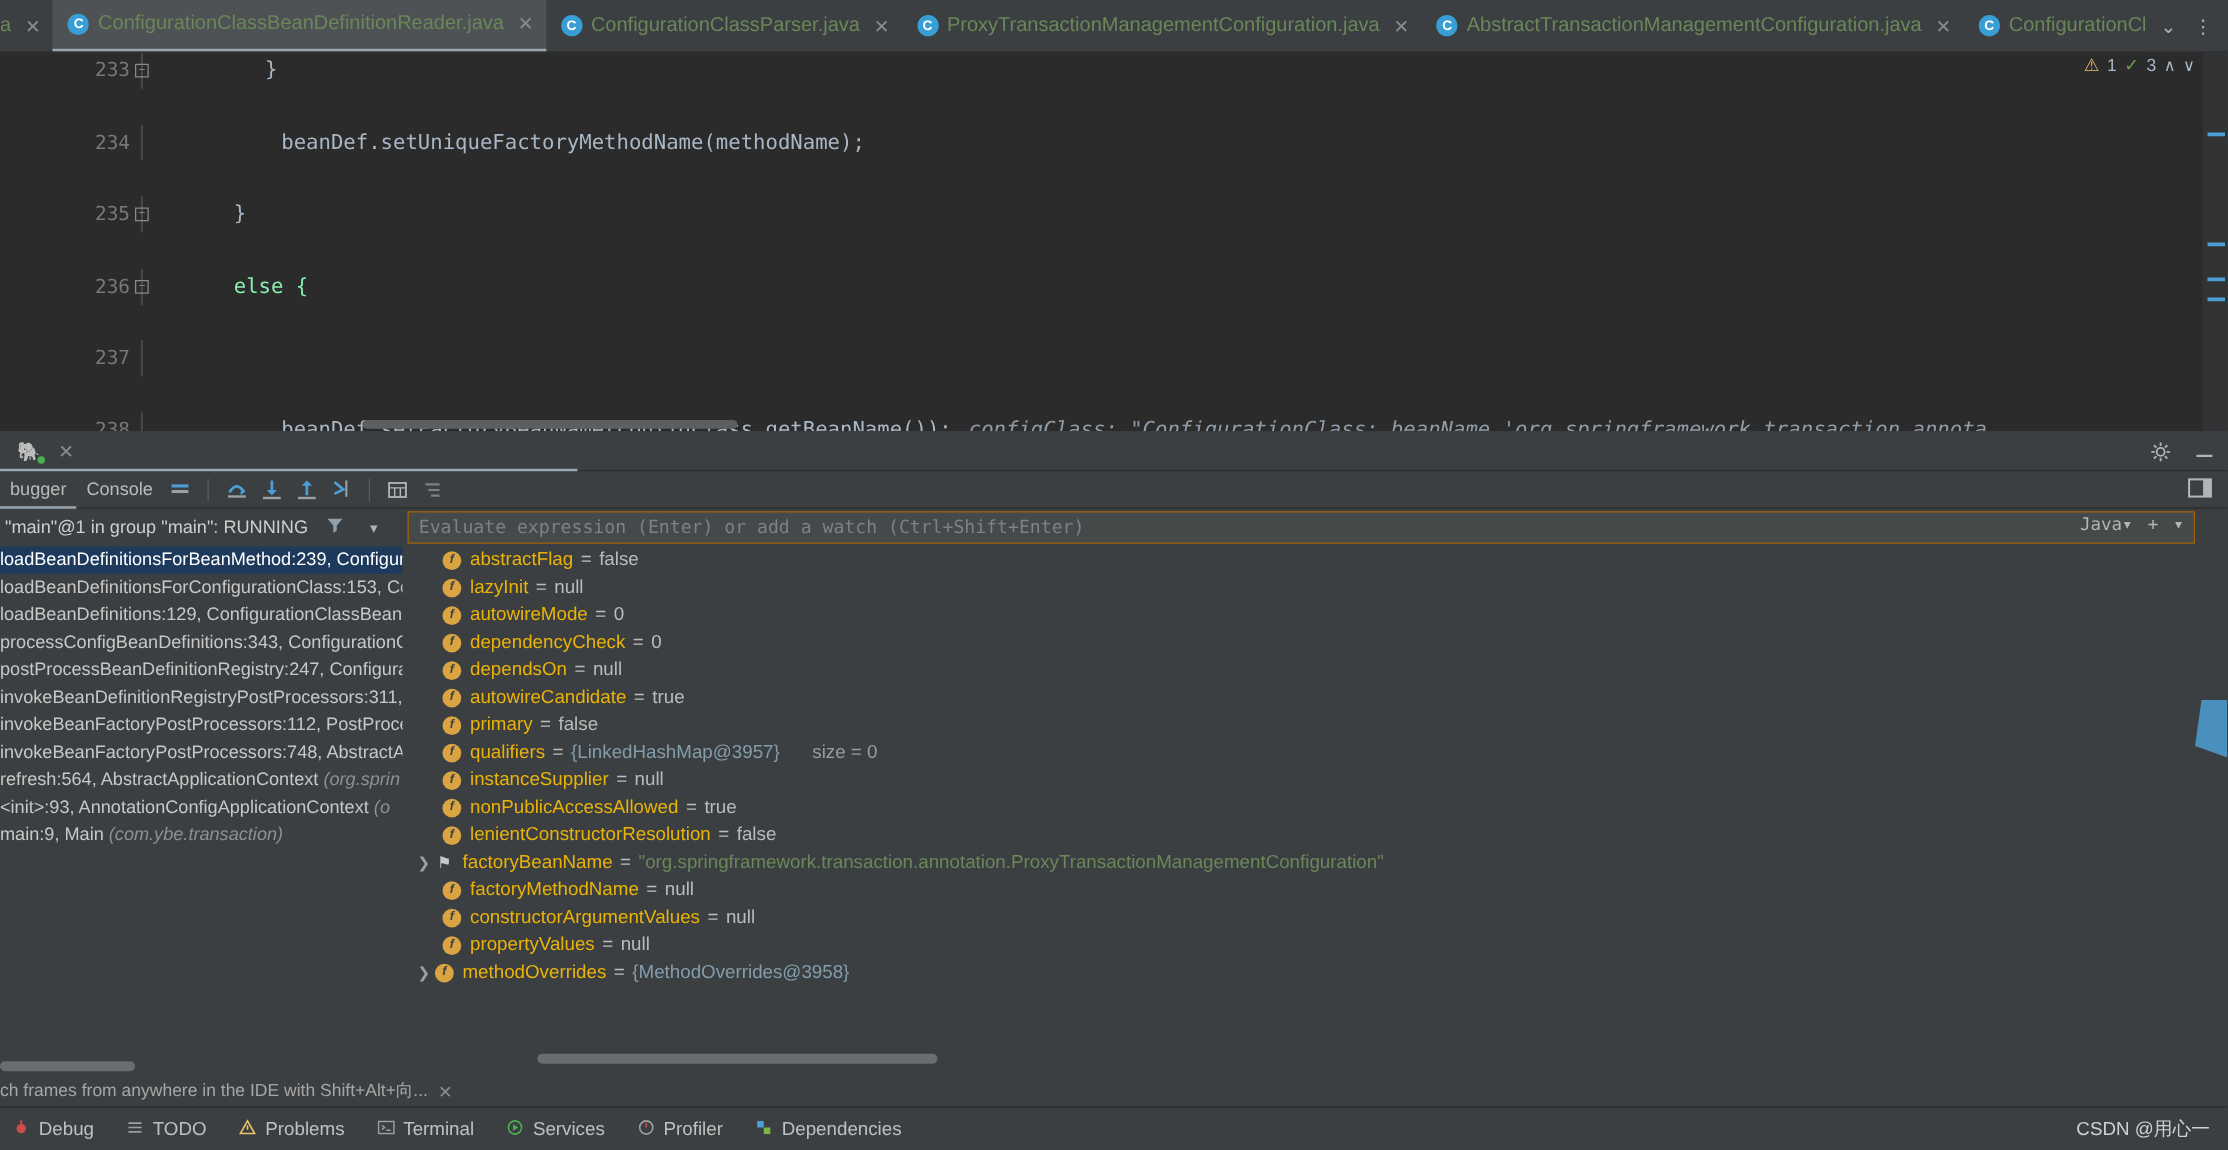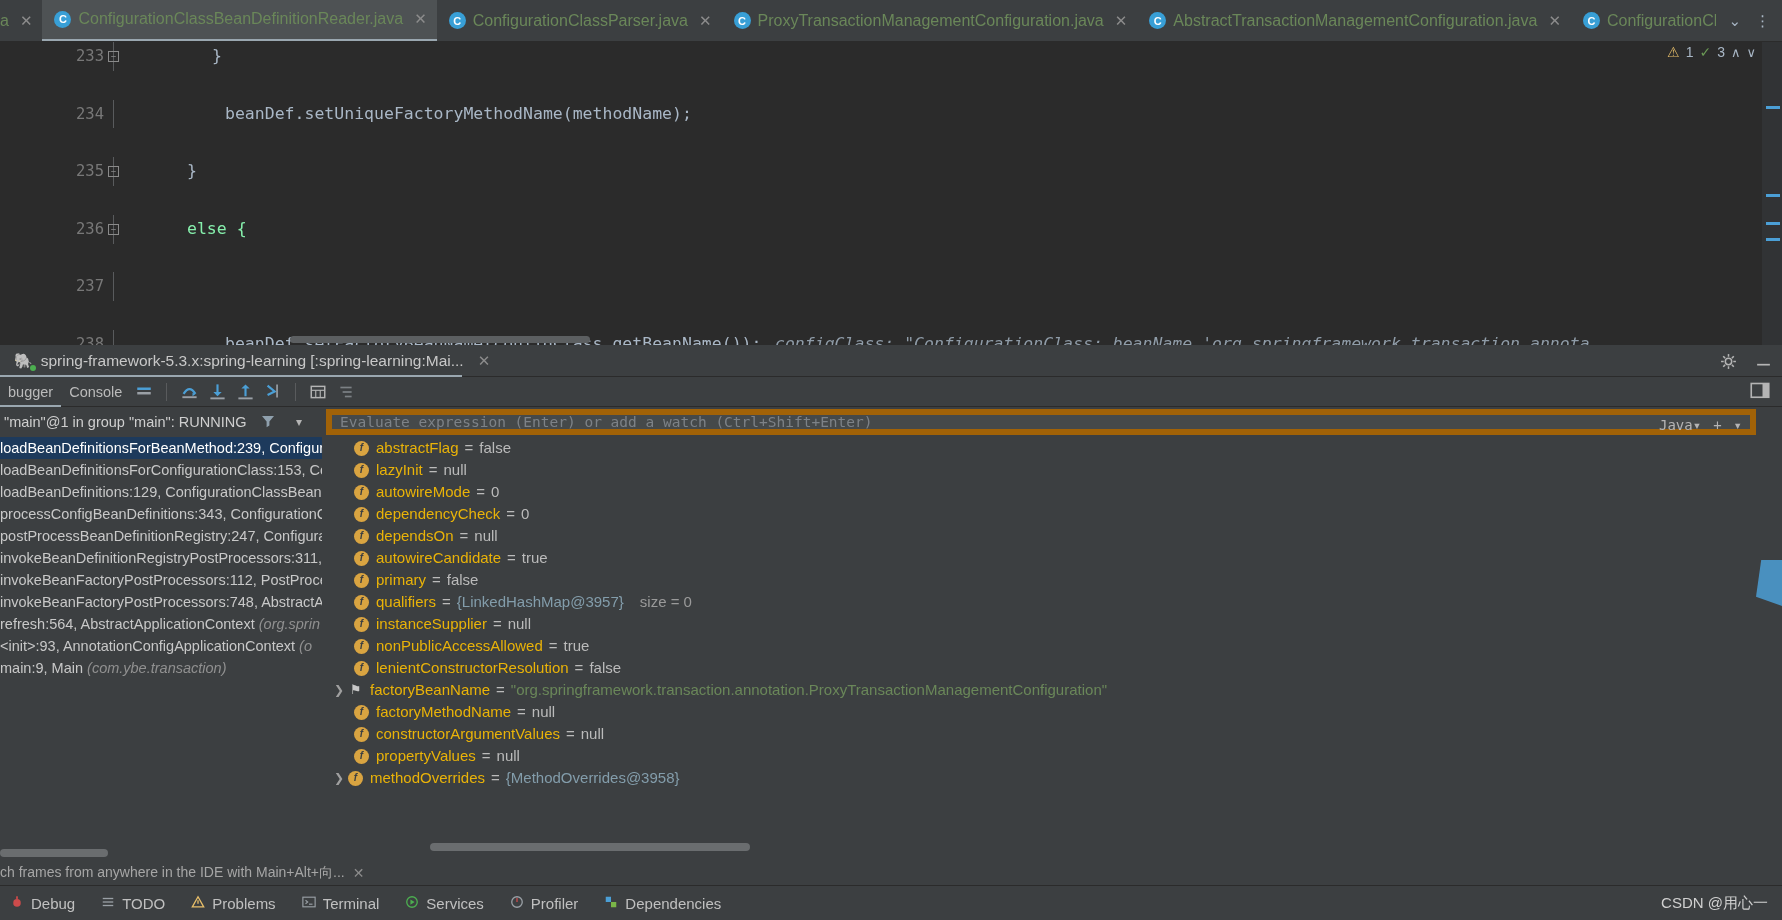--- a/index.html
+++ b/index.html
@@ -112,21 +112,21 @@
   .thread-row{
     position:absolute; top:62px; left:0; width:1782px; height:30px;
     display:flex; align-items:center;
   }
   .thread-sel{
     width:322px; height:30px; display:flex; align-items:center;
     padding-left:4px; font-size:14.5px; color:#cfcfcf; gap:6px; position:relative;
   }
   .evalbox{
     position:absolute; left:326px; top:2px; width:1430px; height:26px;
-    background:#45494a; border:6px solid #a16207;
+    background:#45494a; border:1px solid #a16207;
     display:flex; align-items:center; padding-left:8px;
     font-family:"DejaVu Sans Mono", monospace; font-size:14.5px; color:#7d8287;
   }
   .evalbox-right{ position:absolute; right:8px; top:2px; display:flex; align-items:center; gap:12px; color:#b4b4b4; font-size:14px;margin-left:34px;}
 
   .frames{
     position:absolute; top:92px; left:0; width:322px; height:400px;
     overflow:hidden; font-size:14.5px;
   }
   .frame{
@@ -288,21 +288,20 @@
     <span>3</span>
     <span class="ci">∧</span>
     <span class="ci">∨</span>
   </div>
 
   <div class="dbgwin">
 
     <div class="dbg-title">
       <span class="elephant">🐘</span>
       <span class="dotg"></span>
-      <span class="runcfg">spring-framework-5.3.x:spring-learning [:spring-learning:Mai...</span>
       <span class="tclose">✕</span>
       <span class="dbg-title-underline"></span>
       <span class="dbg-title-right">
         <svg width="17" height="17" viewBox="0 0 16 16">
             <circle cx="8" cy="8" r="3" fill="none" stroke="#b4b4b4" stroke-width="1.4"></circle>
             <g stroke="#b4b4b4" stroke-width="1.4">
               <line x1="8" y1="1" x2="8" y2="3.5"></line>
               <line x1="8" y1="12.5" x2="8" y2="15"></line>
               <line x1="1" y1="8" x2="3.5" y2="8"></line>
               <line x1="12.5" y1="8" x2="15" y2="8"></line>
@@ -458,21 +457,21 @@
         <span class="fico">f</span>
         <span class="vname">primary</span>
         <span class="veq">=</span>
         <span class="vval">false</span>
       </div>
       <div class="varrow" style="padding-left:28px">
         <span class="fico">f</span>
         <span class="vname">qualifiers</span>
         <span class="veq">=</span>
         <span class="vval obj">{LinkedHashMap@3957}</span>
-        <span class="vval dim" style="margin-left:16px">size = 0</span>
+        <span class="vval dim" style="margin-left:26px">size = 0</span>
       </div>
       <div class="varrow" style="padding-left:28px">
         <span class="fico">f</span>
         <span class="vname">instanceSupplier</span>
         <span class="veq">=</span>
         <span class="vval">null</span>
       </div>
       <div class="varrow" style="padding-left:28px">
         <span class="fico">f</span>
         <span class="vname">nonPublicAccessAllowed</span>
@@ -514,21 +513,21 @@
         <span class="expander">❯</span>
         <span class="fico">f</span>
         <span class="vname">methodOverrides</span>
         <span class="veq">=</span>
         <span class="vval obj">{MethodOverrides@3958}</span>
       </div>
     </div>
     <div class="vars-hscroll"></div>
 
     <div class="hintbar">
-      <span>ch frames from anywhere in the IDE with Main+Alt+向...</span>
+      <span>ch frames from anywhere in the IDE with Shift+Alt+向...</span>
       <span style="margin-left:8px;color:#8c8c8c">✕</span>
     </div>
   </div>
 
   <div class="right-widget"></div>
 
   <div class="statusbar">
     <span class="sb-item">
       <span class="si">
         <svg width="14" height="14" viewBox="0 0 16 16">

